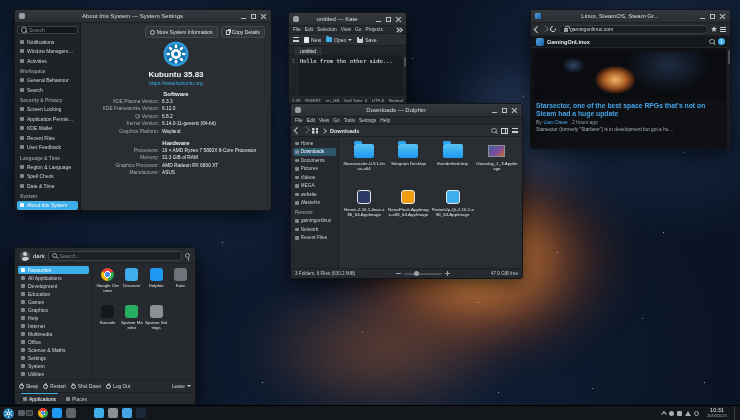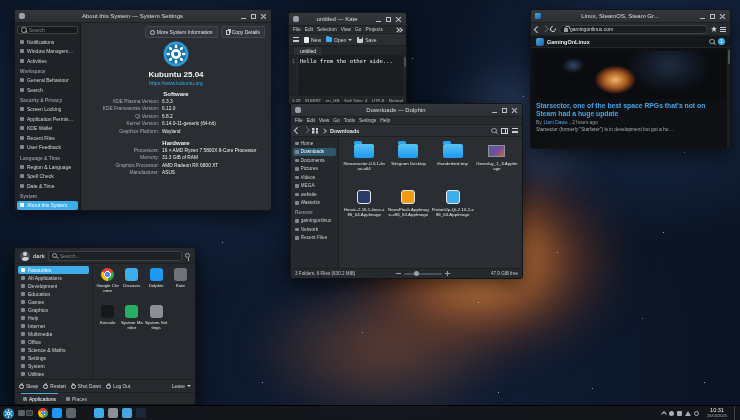--- a/index.html
+++ b/index.html
@@ -323,21 +323,21 @@
               <rect x="10.8" y="3.2" width="2.4" height="3.4" rx="1.1" transform="rotate(90 12 12)"></rect>
               <rect x="10.8" y="3.2" width="2.4" height="3.4" rx="1.1" transform="rotate(135 12 12)"></rect>
               <rect x="10.8" y="3.2" width="2.4" height="3.4" rx="1.1" transform="rotate(180 12 12)"></rect>
               <rect x="10.8" y="3.2" width="2.4" height="3.4" rx="1.1" transform="rotate(225 12 12)"></rect>
               <rect x="10.8" y="3.2" width="2.4" height="3.4" rx="1.1" transform="rotate(270 12 12)"></rect>
               <rect x="10.8" y="3.2" width="2.4" height="3.4" rx="1.1" transform="rotate(315 12 12)"></rect>
             </g>
             <circle cx="12" cy="12" r="2" fill="#1272ab"></circle>
           </svg>
         </div>
-        <div class="distro">Kubuntu 25.04</div>
+        <div class="distro">Kubuntu 35.83</div>
         <a class="dlink">https://www.kubuntu.org</a>
         <div class="sec-h">Software</div>
         <div class="kv">
             <div class="kv-row">
             <span class="k">KDE Plasma Version:</span>
             <span class="v">6.3.3</span>
           </div>
             <div class="kv-row">
             <span class="k">KDE Frameworks Version:</span>
             <span class="v">6.12.0</span>

